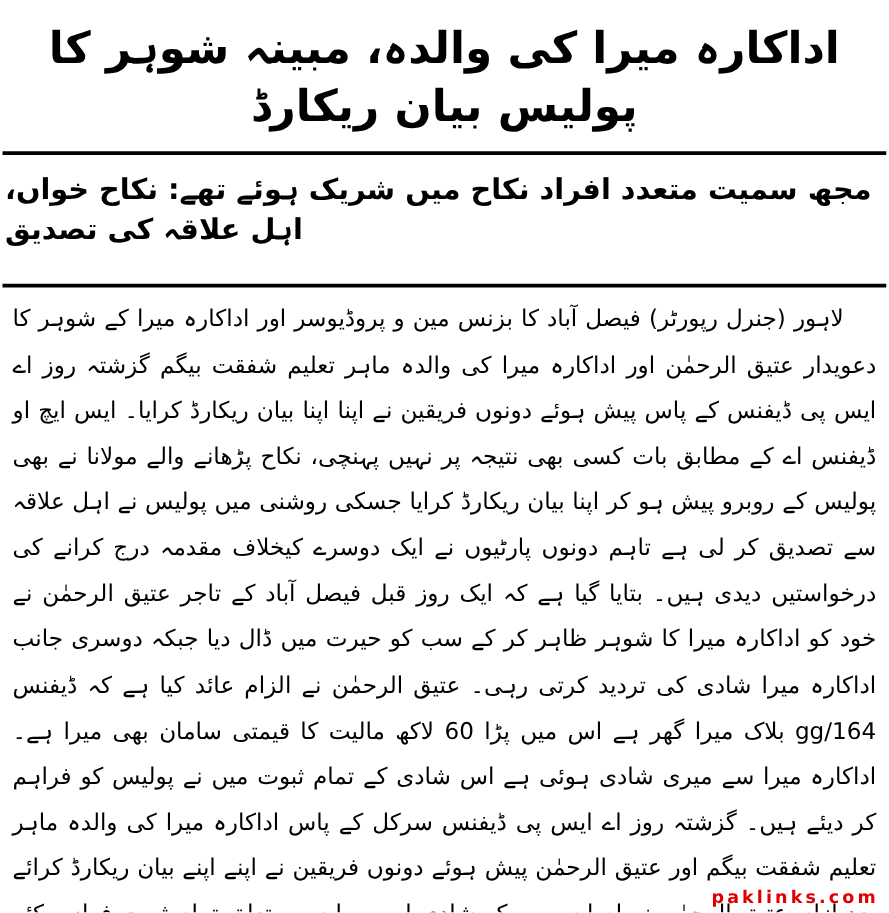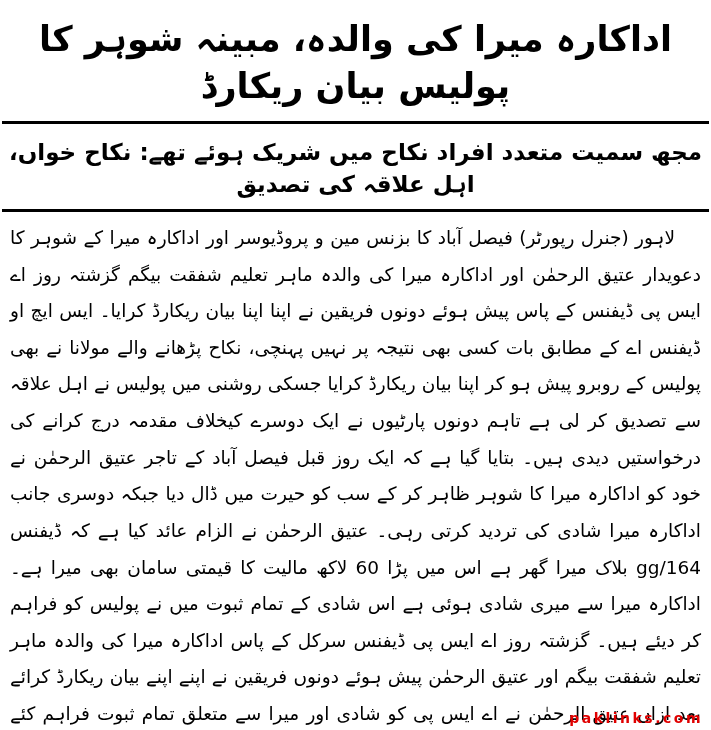--- a/index.html
+++ b/index.html
@@ -30,22 +30,22 @@
     color: #000000;
   }
   .rule {
     height: 3px;
     background: #000000;
     margin: 0 2px;
     border: none;
   }
   .subheadline {
     margin: 0;
-    padding: 12px 4px 9px 4px;
-    text-align: center;
+    padding: 12px 4px 27px 4px;
+    text-align: left;
     font-size: 23px;
     font-weight: bold;
     line-height: 1.4;
     color: #000000;
   }
   .body-text {
     margin: 0;
     padding: 8px 10px 0 10px;
     font-size: 18.5px;
     line-height: 1.98;

